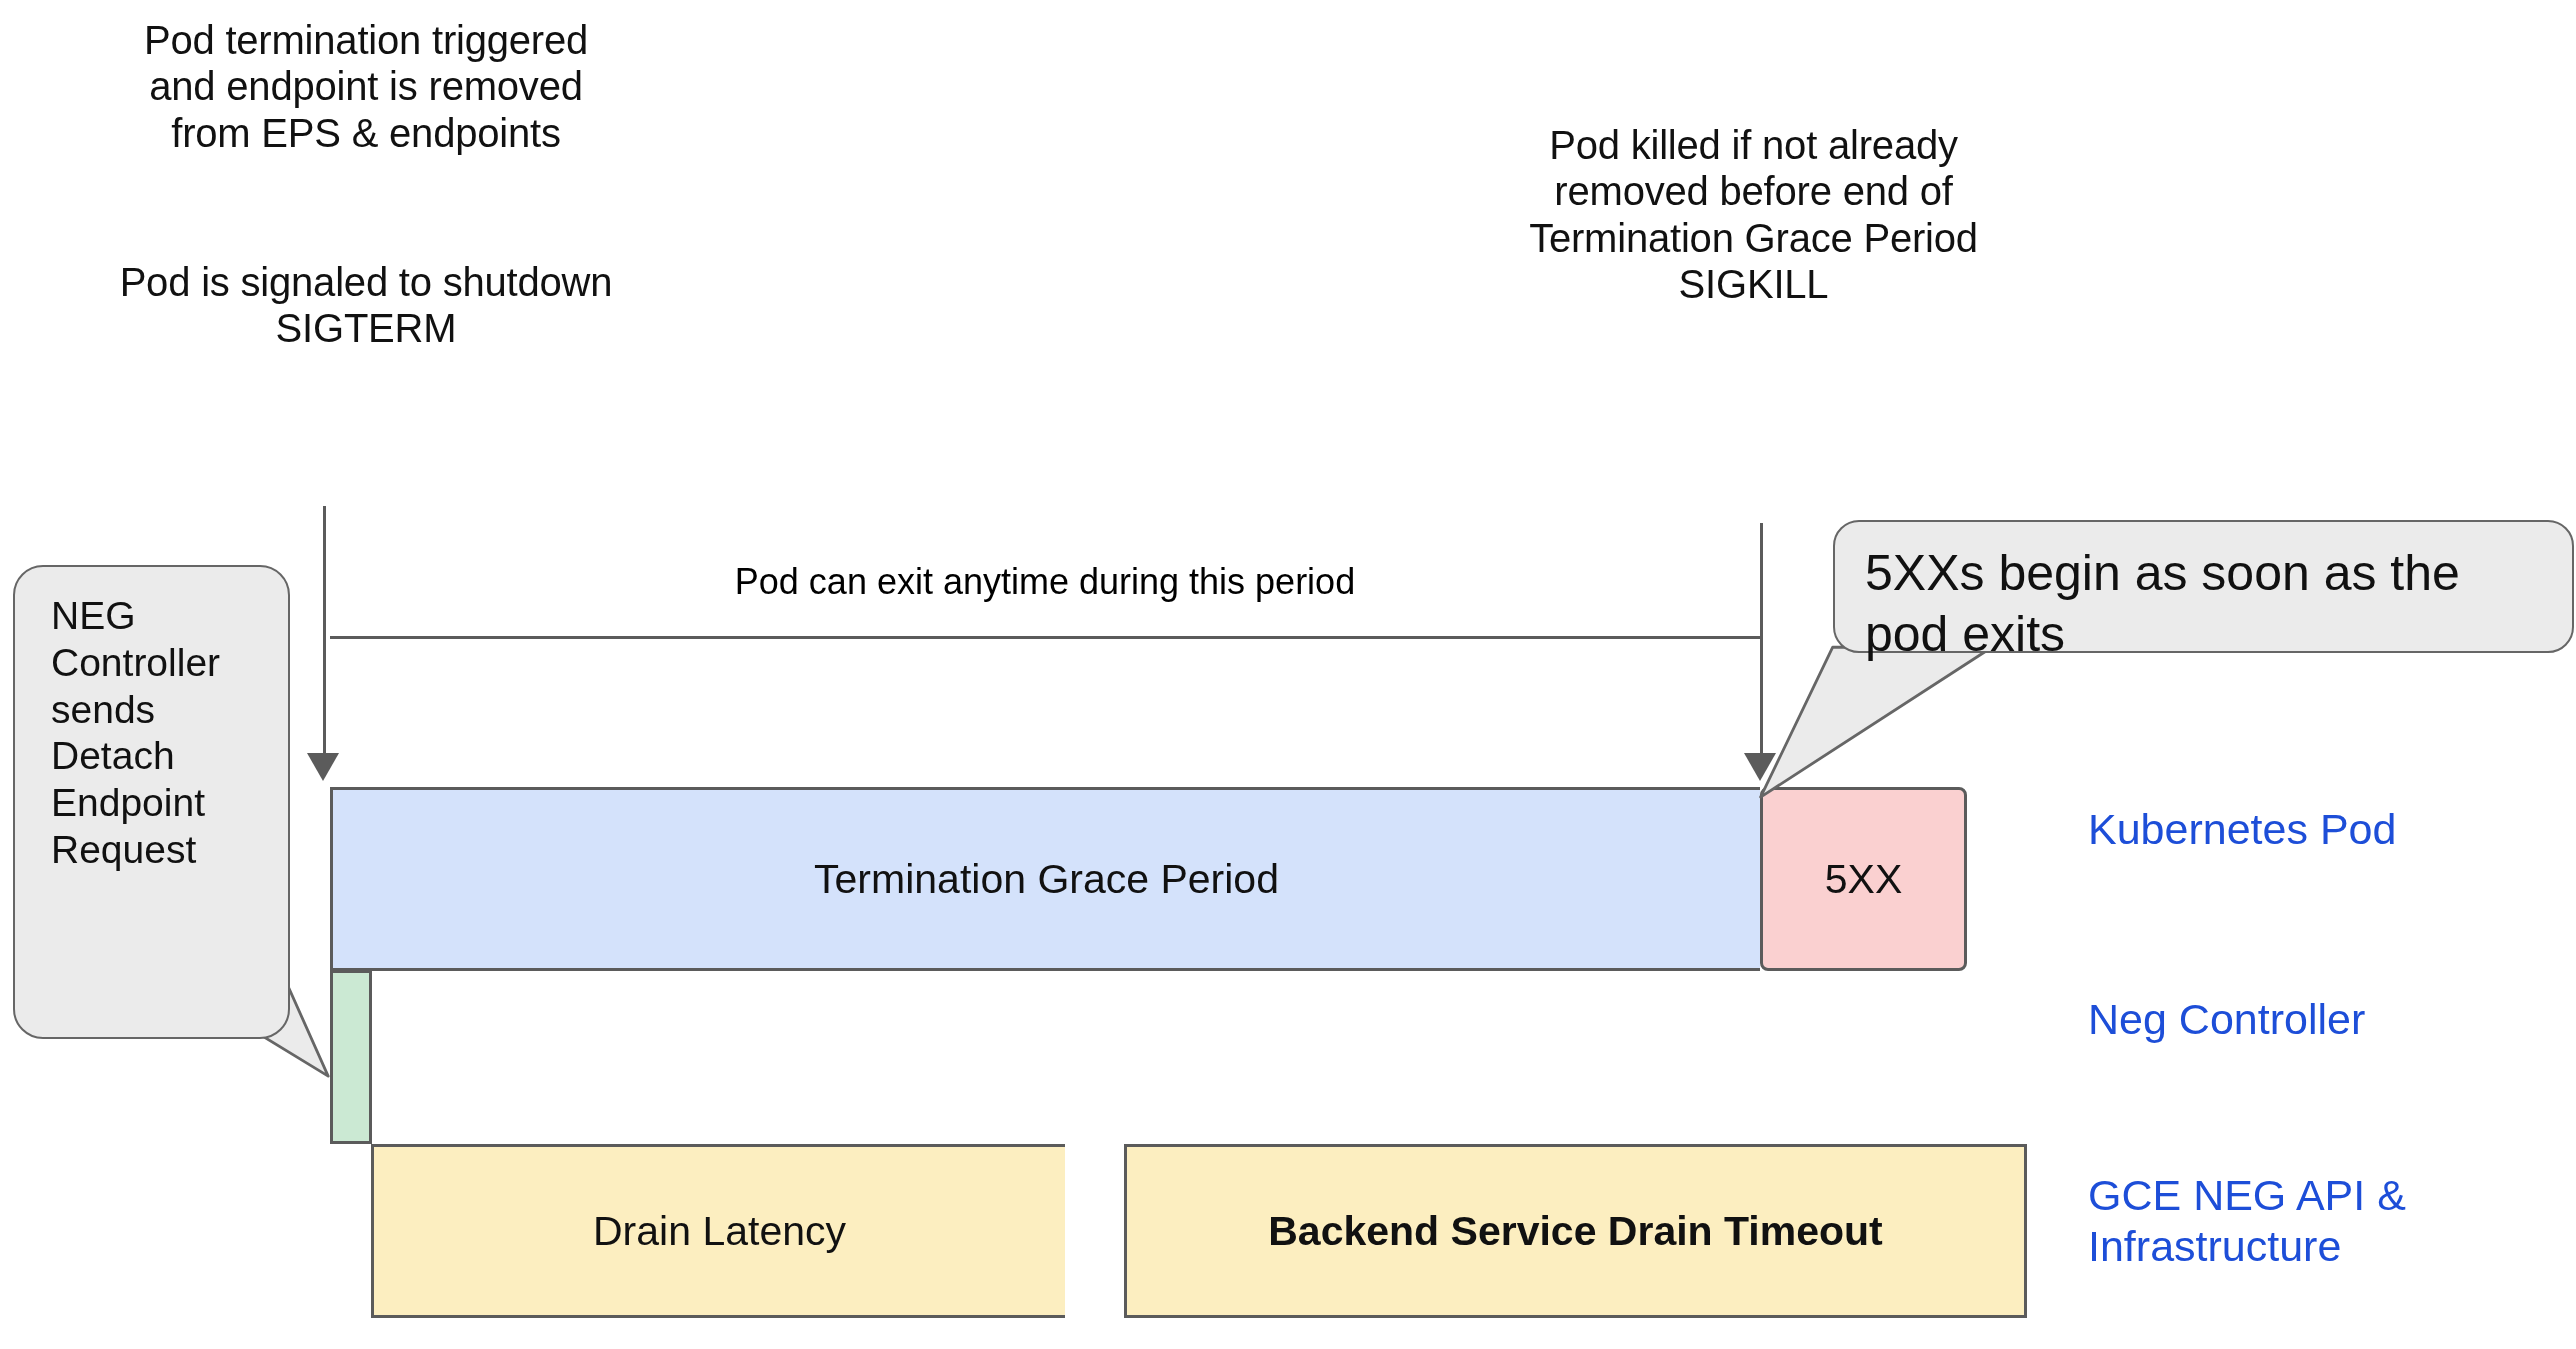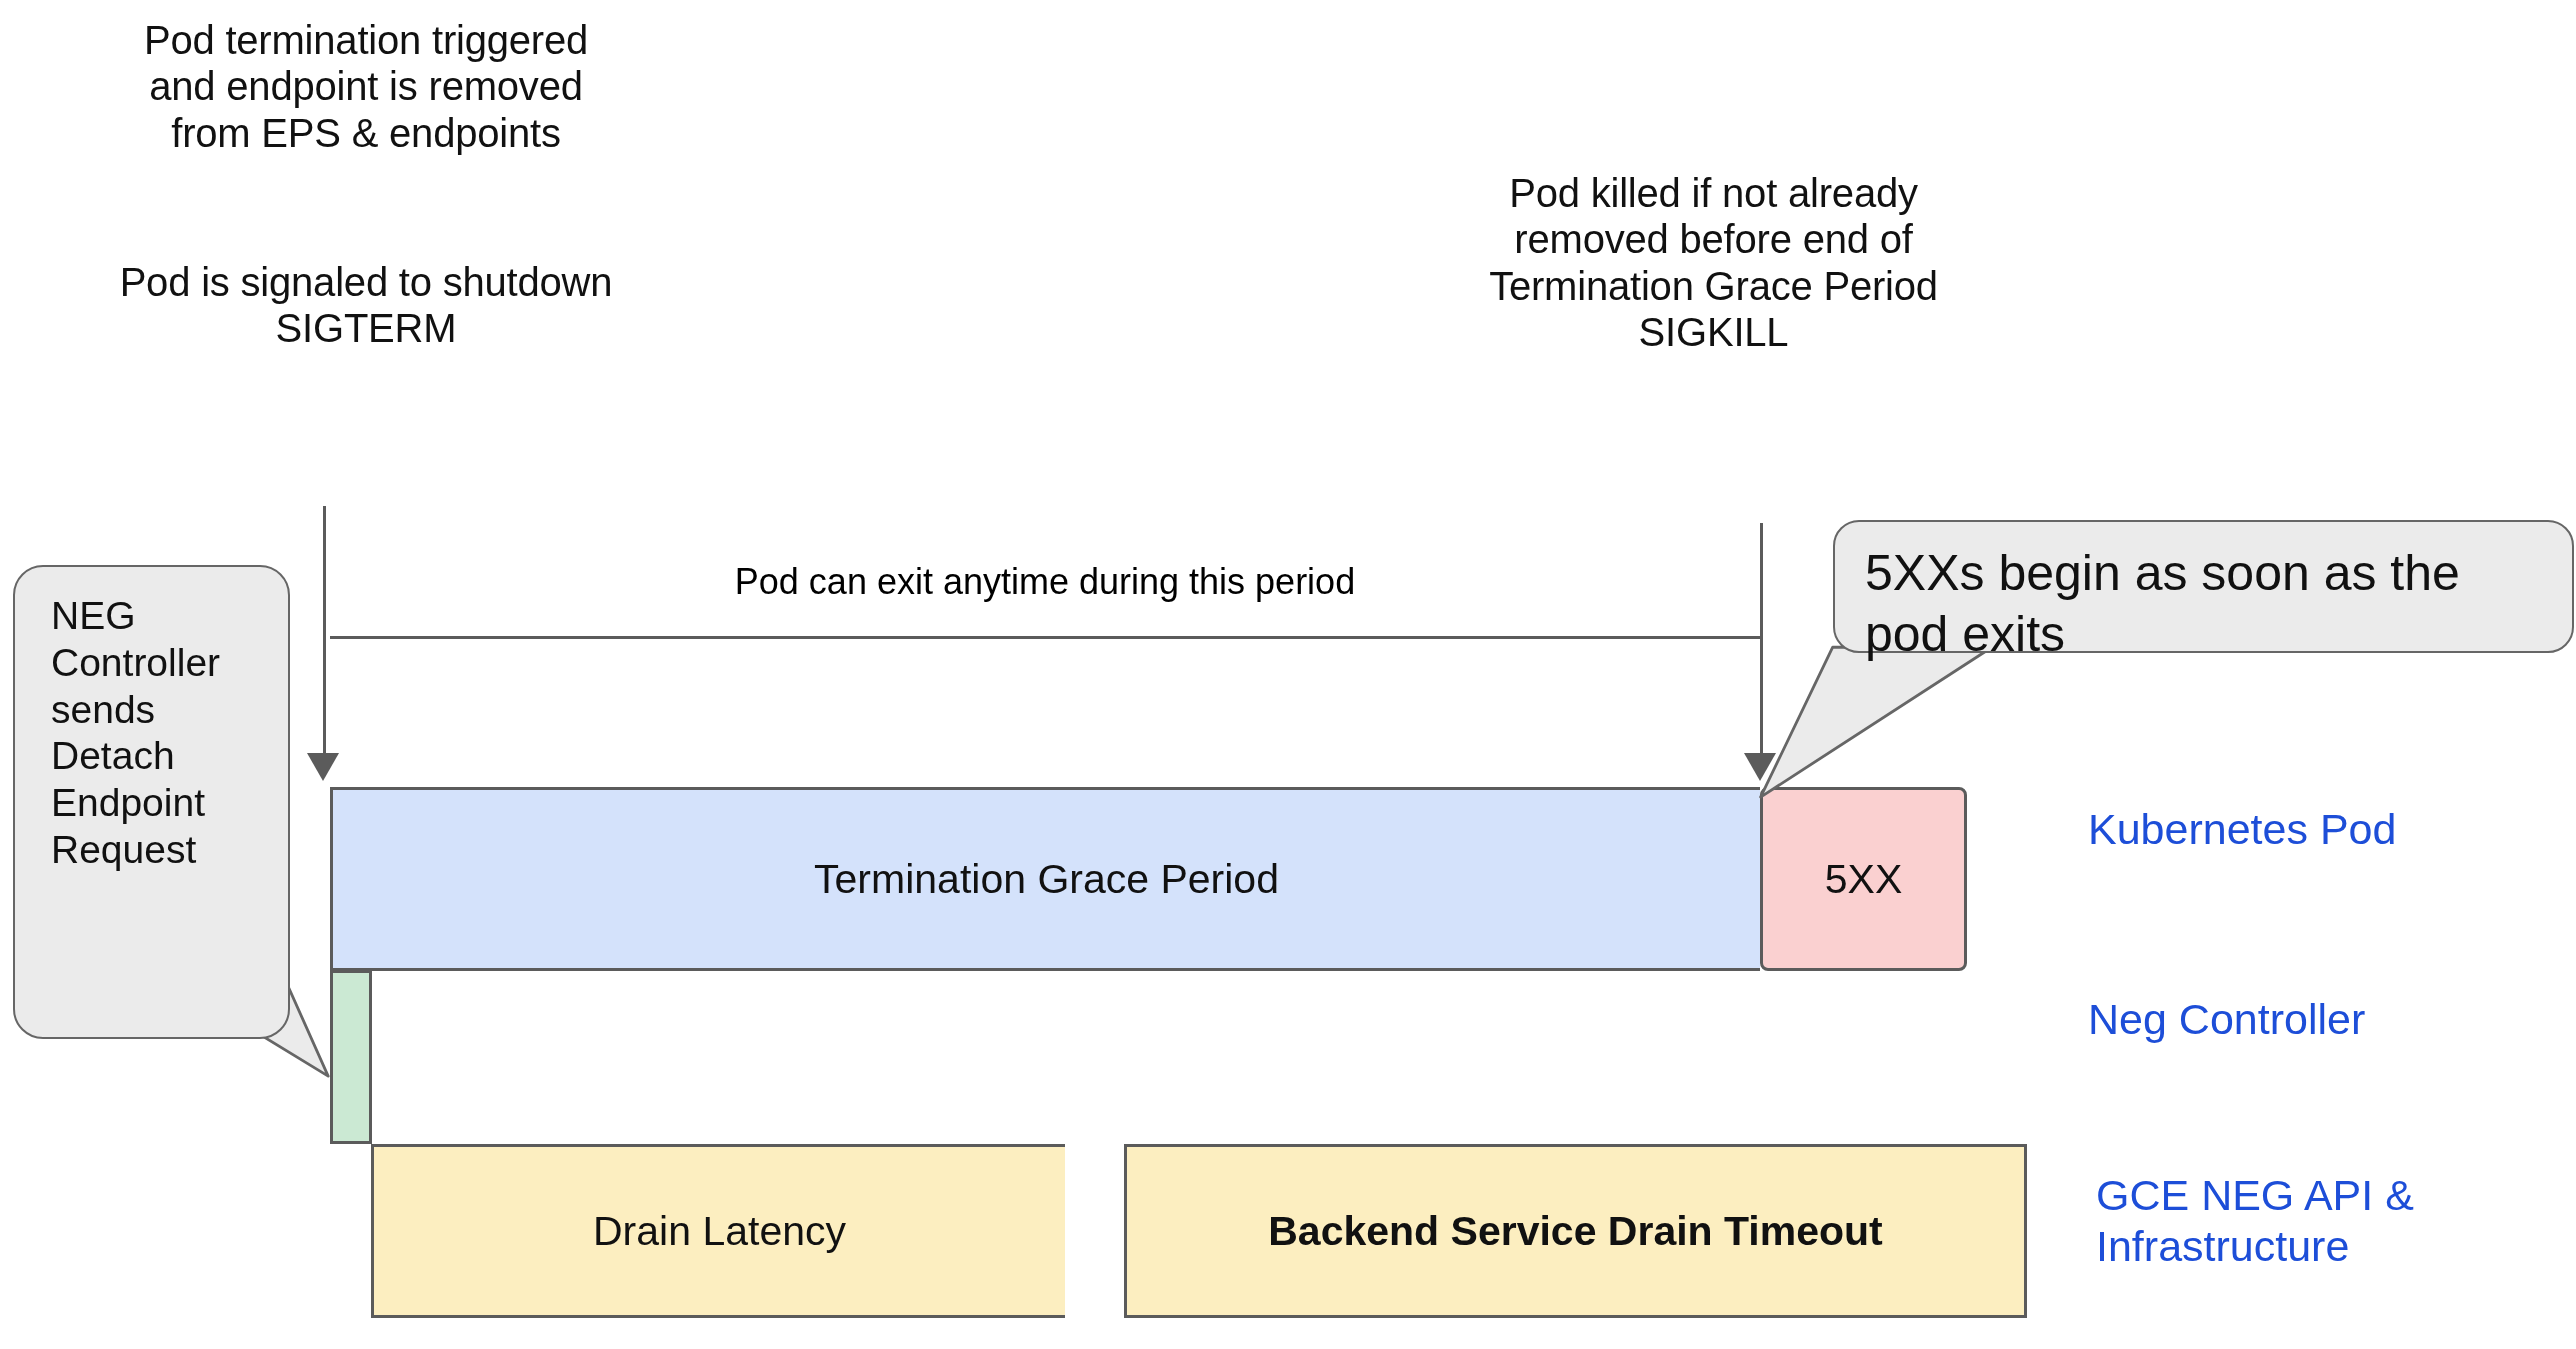--- a/index.html
+++ b/index.html
@@ -24,21 +24,21 @@
     position: absolute;
     text-align: center;
     font-size: 40px;
     line-height: 1.16;
     color: #111111;
     white-space: pre-line;
     letter-spacing: -0.2px;
   }
   #note-left-1  { left: 19px;   top: 17px;  width: 694px; }
   #note-left-2  { left: 19px;   top: 259px; width: 694px; }
-  #note-right-1 { left: 1376px; top: 122px; width: 675px; margin-top: 48px; }
+  #note-right-1 { left: 1416px; top: 122px; width: 675px; }
 
   
   #span-label {
     position: absolute;
     left: 330px;
     top: 561px;
     width: 1430px;
     text-align: center;
     font-size: 36px;
     color: #000000;
@@ -111,21 +111,21 @@
   .row-label {
     position: absolute;
     left: 2088px;
     font-size: 43px;
     line-height: 1.18;
     color: #1d4ed8;
     white-space: pre-line;
   }
   #row-label-pod  { top: 804px;  }
   #row-label-neg  { top: 994px; }
-  #row-label-gce  { top: 1170px; margin-left: 8px; }
+  #row-label-gce  { top: 1170px; }
 
   
   .callout {
     position: absolute;
     box-sizing: border-box;
     background: #ebebeb;
     border: 2.8px solid #666666;
     border-radius: 26px;
     color: #111111;
   }

